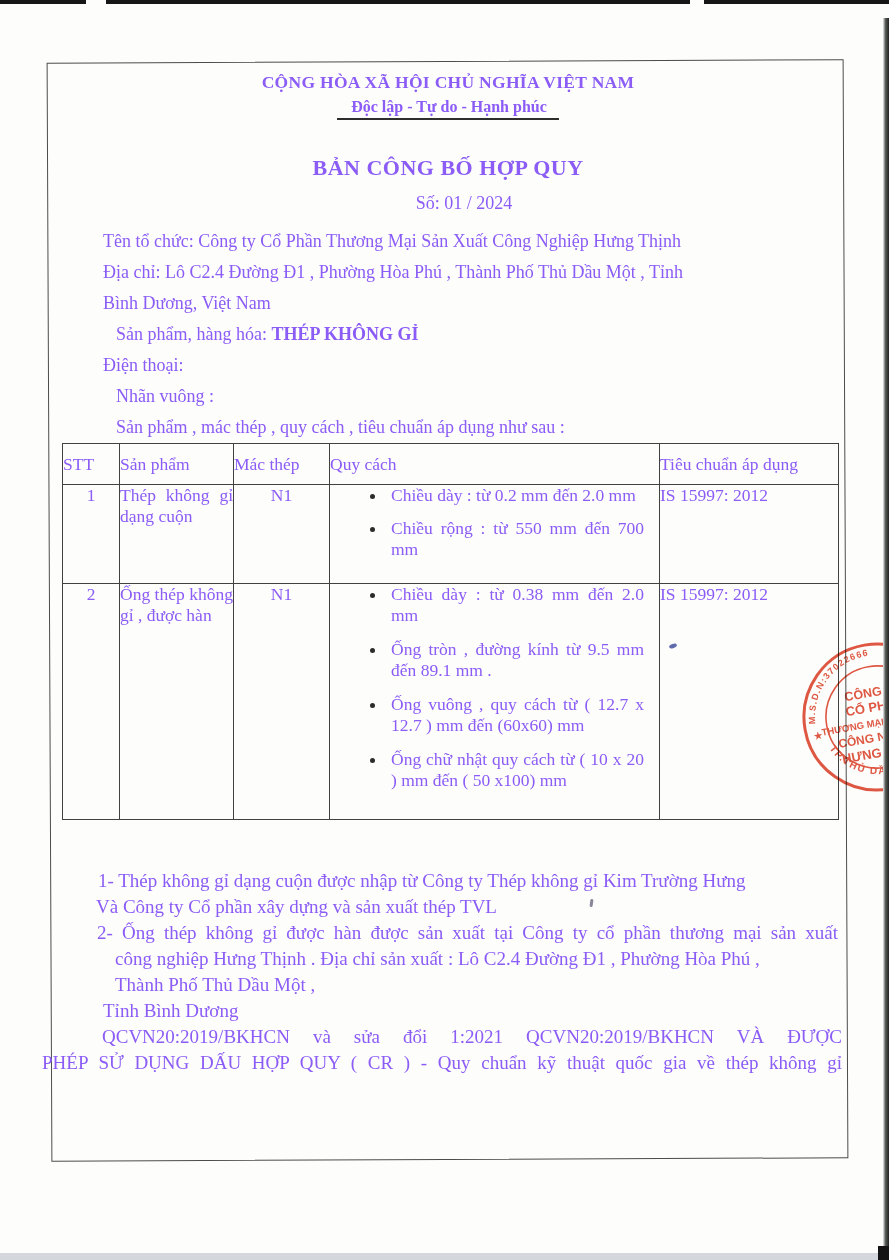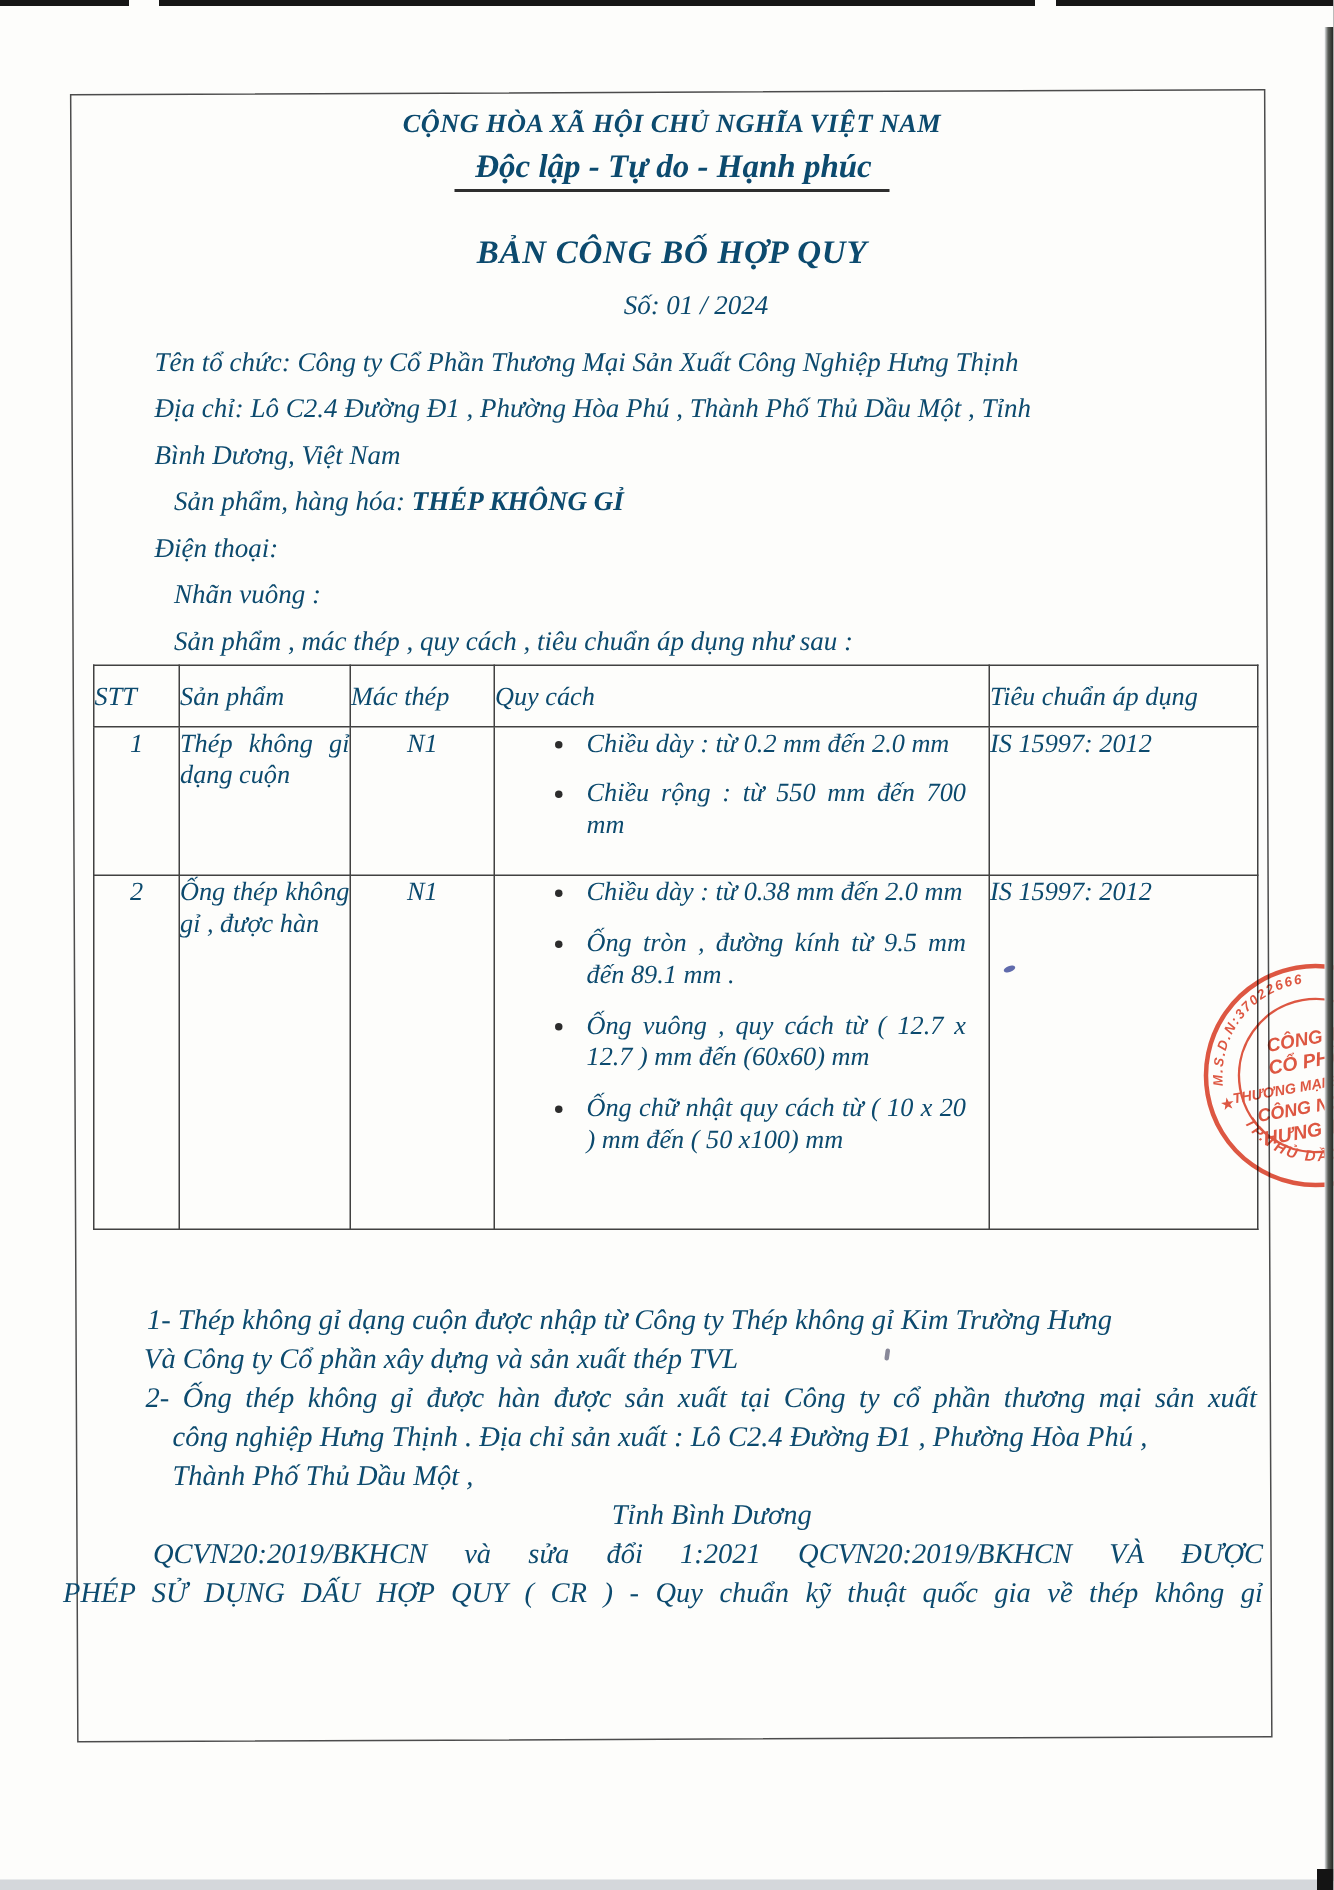--- a/index.html
+++ b/index.html
@@ -1,41 +1,40 @@
 <!DOCTYPE html>
 <html><head>
 <meta charset="utf-8">
 <style>
   html,body { margin:0; padding:0; background:#888; }
   .page {
     position:relative; width:889px; height:1260px; overflow:hidden;
-    background:#fdfdfb; color:#0c4a6e;
+    background:#fdfdfb; color:#8b5cf6;
     font-family:"Liberation Serif","DejaVu Serif",serif;
-    font-style:italic;
   }
   
   .scan-top { position:absolute; left:0; top:0; width:889px; height:4px; z-index:60;
     background:linear-gradient(90deg,#161616 0 86px,transparent 86px 106px,#161616 106px 690px,transparent 690px 704px,#161616 704px 100%); }
   .scan-right { position:absolute; right:0; top:18px; width:6px; height:1236px; z-index:60;
     background:linear-gradient(90deg,#e9ebed,#5a5e59 40%,#20231f); }
   .scan-bottom { position:absolute; left:0; bottom:0; width:889px; height:7px; background:#d4d7db; z-index:55; }
   .scan-corner { position:absolute; right:0; bottom:0; width:11px; height:14px; background:#141414; z-index:61; }
   .speck-blue { position:absolute; left:669px; top:644px; width:8px; height:4px; border-radius:50%;
     background:#44519e; transform:rotate(-20deg); opacity:.85; z-index:5; }
   .speck-ink { position:absolute; left:590px; top:899px; width:3px; height:8px; border-radius:2px;
     background:#55566e; transform:rotate(8deg); opacity:.7; z-index:5; }
   
   .frame-line { position:absolute; left:49px; top:61px; width:795px; height:1097px;
     border:1.6px solid #4c4c4c; transform:rotate(-0.25deg); z-index:1; }
   .content { position:absolute; left:50px; top:61px; width:796px; height:1097px; z-index:2; }
   
   .nat-title { position:absolute; top:11px; left:0; width:100%; text-align:center;
     font-weight:bold; font-size:17.5px; letter-spacing:.3px; }
   .motto-wrap { position:absolute; top:37px; left:0; width:100%; text-align:center; }
-  .motto { display:inline-block; font-weight:bold; font-size:22px;
+  .motto { display:inline-block; font-weight:bold; font-size:16px;
     padding:0 12px 2px 14px; border-bottom:2px solid #2e2e2e; }
   .doc-title { position:absolute; top:94px; left:0; width:100%; text-align:center;
     font-weight:bold; font-size:22px; letter-spacing:.5px; }
   .doc-no { position:absolute; top:132px; left:16px; width:100%; text-align:center; font-size:18px; }
   
   .info { position:absolute; top:165px; left:0; width:100%; font-size:18px; line-height:31px; }
   .iline { margin-left:53px; white-space:nowrap; }
   .iline.ind { margin-left:66px; }
   .iline b { font-weight:bold; }
   
@@ -53,21 +52,21 @@
   .cell-standard { padding:9px 4px 0 10px; }
   .bullet { display:flex; margin-left:40px; margin-bottom:12px; }
   .tr-2 .bullet { margin-bottom:13px; }
   .dot { flex:0 0 5px; width:5px; height:5px; border-radius:50%; background:#2c2c2c; margin-top:9px; margin-right:16px; }
   .bt { width:253px; text-align:justify; }
   
   .notes { position:absolute; top:807px; left:0; width:100%; font-size:19px; line-height:26px; }
   .note { white-space:nowrap; }
   .n0 { margin-left:48px; } .n1 { margin-left:46px; }
   .n2 { margin-left:47px; width:741px; } .n3 { margin-left:65px; } .n4 { margin-left:65px; }
-  .n5 { margin-left:53px;text-align:center; } .n6 { margin-left:40px; }
+  .n5 { margin-left:53px; } .n6 { margin-left:40px; }
   .n7 { margin-left:52px; width:740px; } .n8 { margin-left:-8px; width:800px; }
   .jl { white-space:normal; text-align:justify; text-align-last:justify; }
   
   .stamp { position:absolute; left:794px; top:633px; z-index:30; mix-blend-mode:multiply; opacity:.92; }
   .stamp text { fill:#dd4a33; font-family:"Liberation Sans","DejaVu Sans",sans-serif; font-weight:bold; }
   .stamp .ring { stroke:#dd4a33; fill:none; }
   .rim-top { font-size:9px; letter-spacing:1.2px; }
   .rim-bot { font-size:10px; letter-spacing:1.6px; }
   .star { font-size:11px; }
   .c1 { font-size:12.5px; } .c2 { font-size:13px; } .c3 { font-size:9.5px; }

